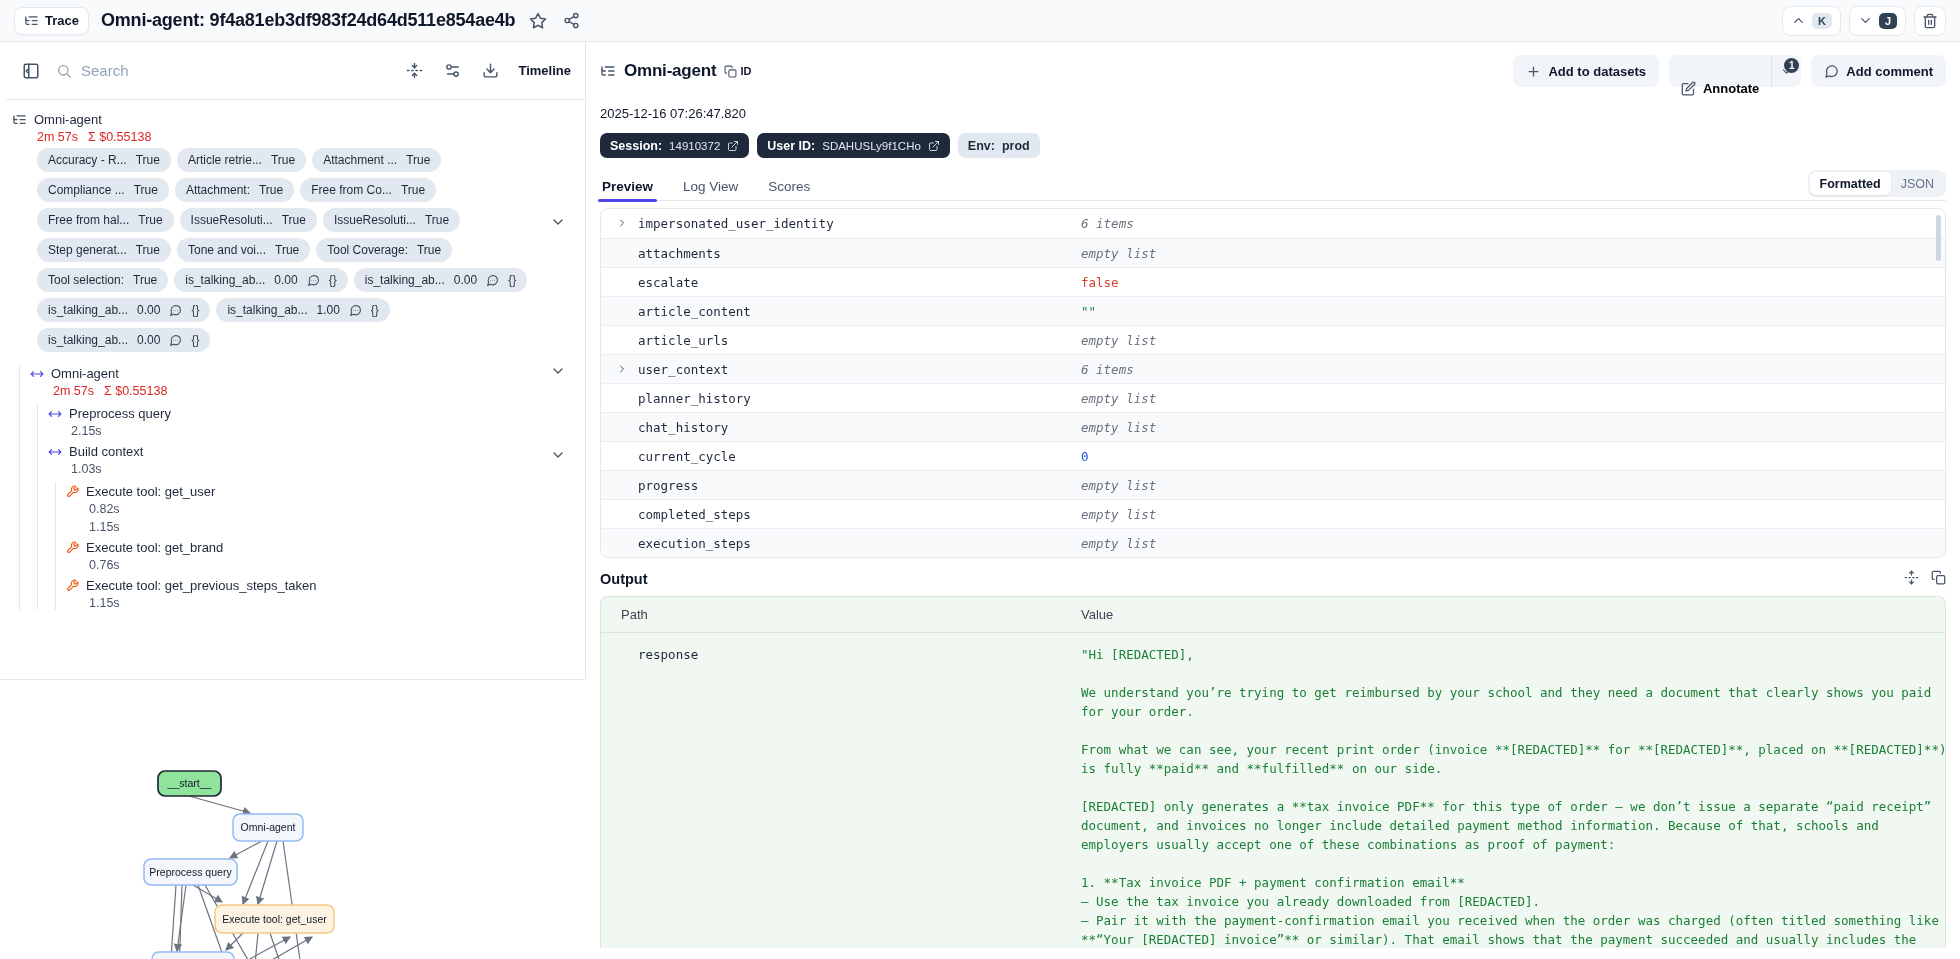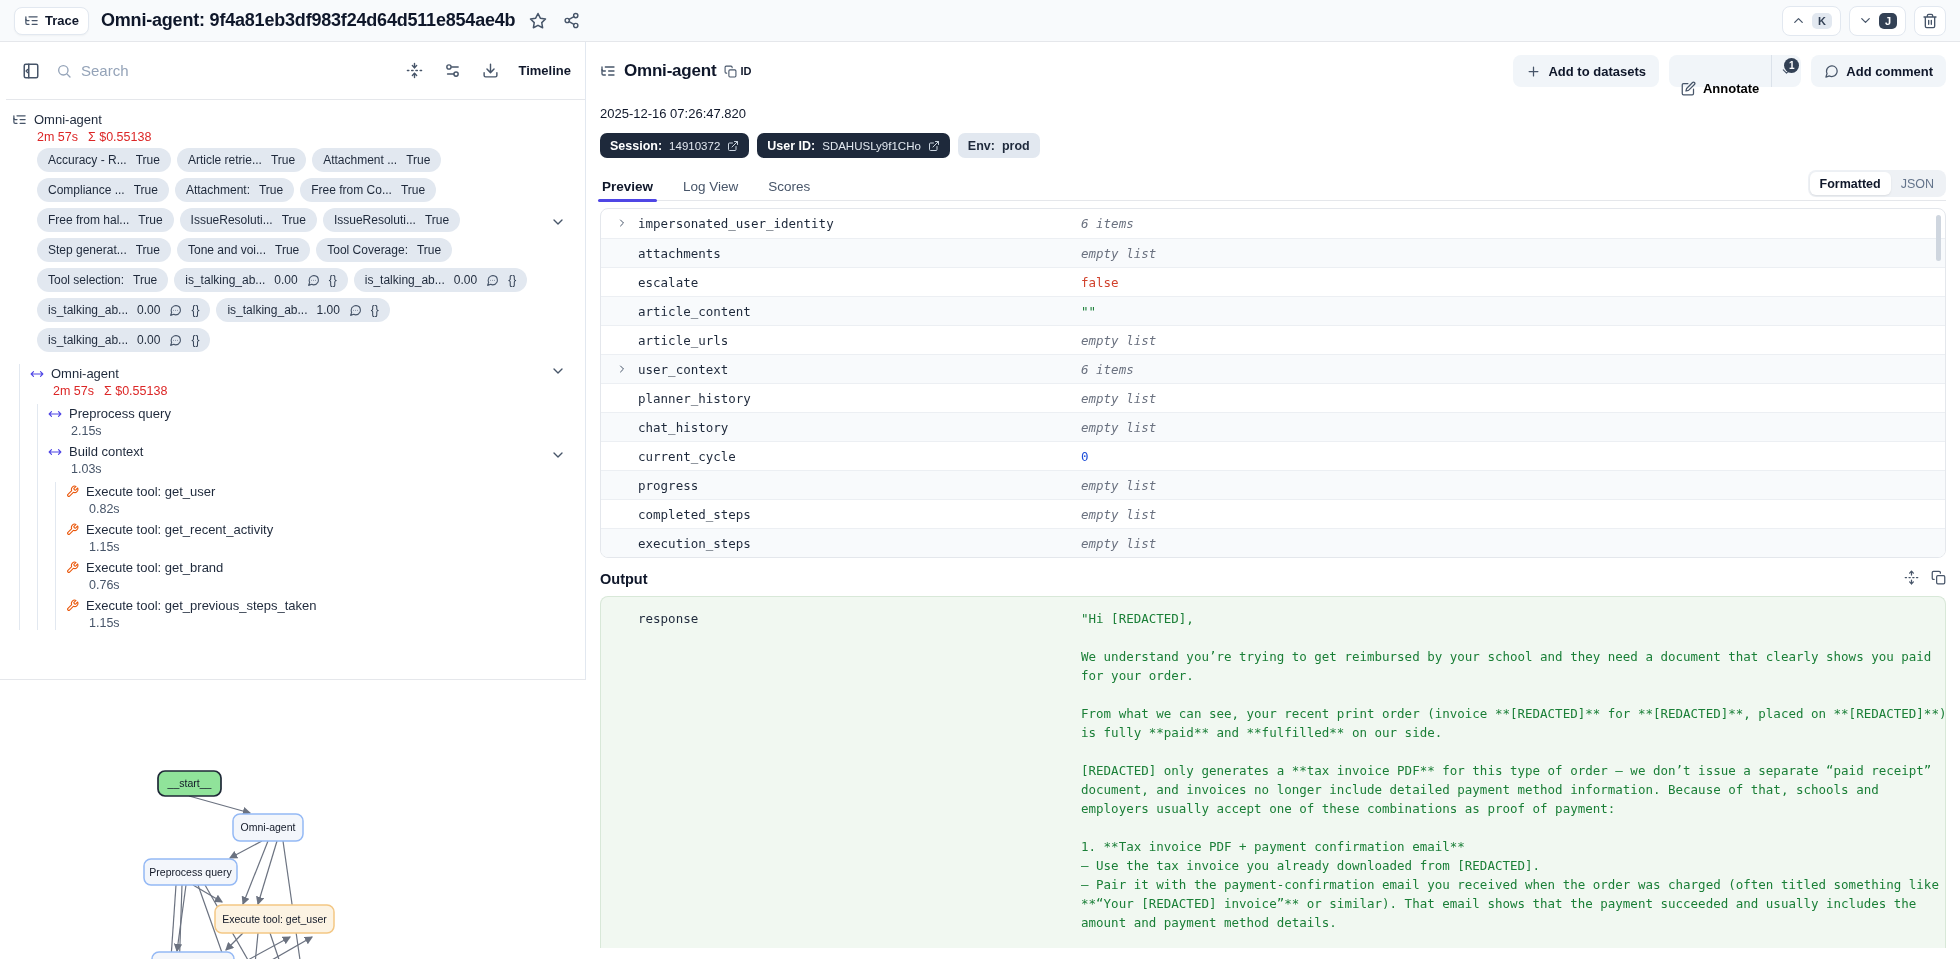--- a/index.html
+++ b/index.html
@@ -398,28 +398,20 @@
                       <span class="ic" style="color: rgb(234, 88, 12);">
                         <svg width="13" height="13" viewBox="0 0 24 24" fill="none" stroke="currentColor" stroke-width="2" stroke-linecap="round" stroke-linejoin="round">
                           <path d="M14.7 6.3a1 1 0 0 0 0 1.4l1.6 1.6a1 1 0 0 0 1.4 0l3.77-3.77a6 6 0 0 1-7.94 7.94l-6.91 6.91a2.12 2.12 0 0 1-3-3l6.91-6.91a6 6 0 0 1 7.94-7.94l-3.76 3.76z"></path>
                         </svg>
                       </span>
                       <span class="t-label">Execute tool: get_user</span>
                     </div>
                     <div class="t-dur">0.82s</div>
                   </div>
                   <div>
-                    <div class="t-row">
-                      <span class="ic" style="color: rgb(234, 88, 12);">
-                        <svg width="13" height="13" viewBox="0 0 24 24" fill="none" stroke="currentColor" stroke-width="2" stroke-linecap="round" stroke-linejoin="round">
-                          <path d="M14.7 6.3a1 1 0 0 0 0 1.4l1.6 1.6a1 1 0 0 0 1.4 0l3.77-3.77a6 6 0 0 1-7.94 7.94l-6.91 6.91a2.12 2.12 0 0 1-3-3l6.91-6.91a6 6 0 0 1 7.94-7.94l-3.76 3.76z"></path>
-                        </svg>
-                      </span>
-                      <span class="t-label">Execute tool: get_recent_activity</span>
-                    </div>
                     <div class="t-dur">1.15s</div>
                   </div>
                   <div>
                     <div class="t-row">
                       <span class="ic" style="color: rgb(234, 88, 12);">
                         <svg width="13" height="13" viewBox="0 0 24 24" fill="none" stroke="currentColor" stroke-width="2" stroke-linecap="round" stroke-linejoin="round">
                           <path d="M14.7 6.3a1 1 0 0 0 0 1.4l1.6 1.6a1 1 0 0 0 1.4 0l3.77-3.77a6 6 0 0 1-7.94 7.94l-6.91 6.91a2.12 2.12 0 0 1-3-3l6.91-6.91a6 6 0 0 1 7.94-7.94l-3.76 3.76z"></path>
                         </svg>
                       </span>
                       <span class="t-label">Execute tool: get_brand</span>
@@ -682,20 +674,24 @@
       <button><span class="ic">
             <svg width="15" height="15" viewBox="0 0 24 24" fill="none" stroke="currentColor" stroke-width="2" stroke-linecap="round" stroke-linejoin="round">
               <rect x="9" y="9" width="13" height="13" rx="2"></rect>
               <path d="M5 15H4a2 2 0 0 1-2-2V4a2 2 0 0 1 2-2h9a2 2 0 0 1 2 2v1"></path>
             </svg>
           </span></button>
     </div>
   </div>
 
   <div class="out-table">
+    <div class="out-header">
+      <span class="out-col-path">Path</span>
+      <span class="out-col-value">Value</span>
+    </div>
     <div id="out-rows">
         <div class="out-row">
           <span class="out-path">response</span>
           <div class="out-value">"Hi [REDACTED],
 
 We understand you’re trying to get reimbursed by your school and they need a document that clearly shows you paid for your order.
 
 From what we can see, your recent print order (invoice **[REDACTED]** for **[REDACTED]**, placed on **[REDACTED]**) is fully **paid** and **fulfilled** on our side.
 
 [REDACTED] only generates a **tax invoice PDF** for this type of order – we don’t issue a separate “paid receipt” document, and invoices no longer include detailed payment method information. Because of that, schools and employers usually accept one of these combinations as proof of payment:

